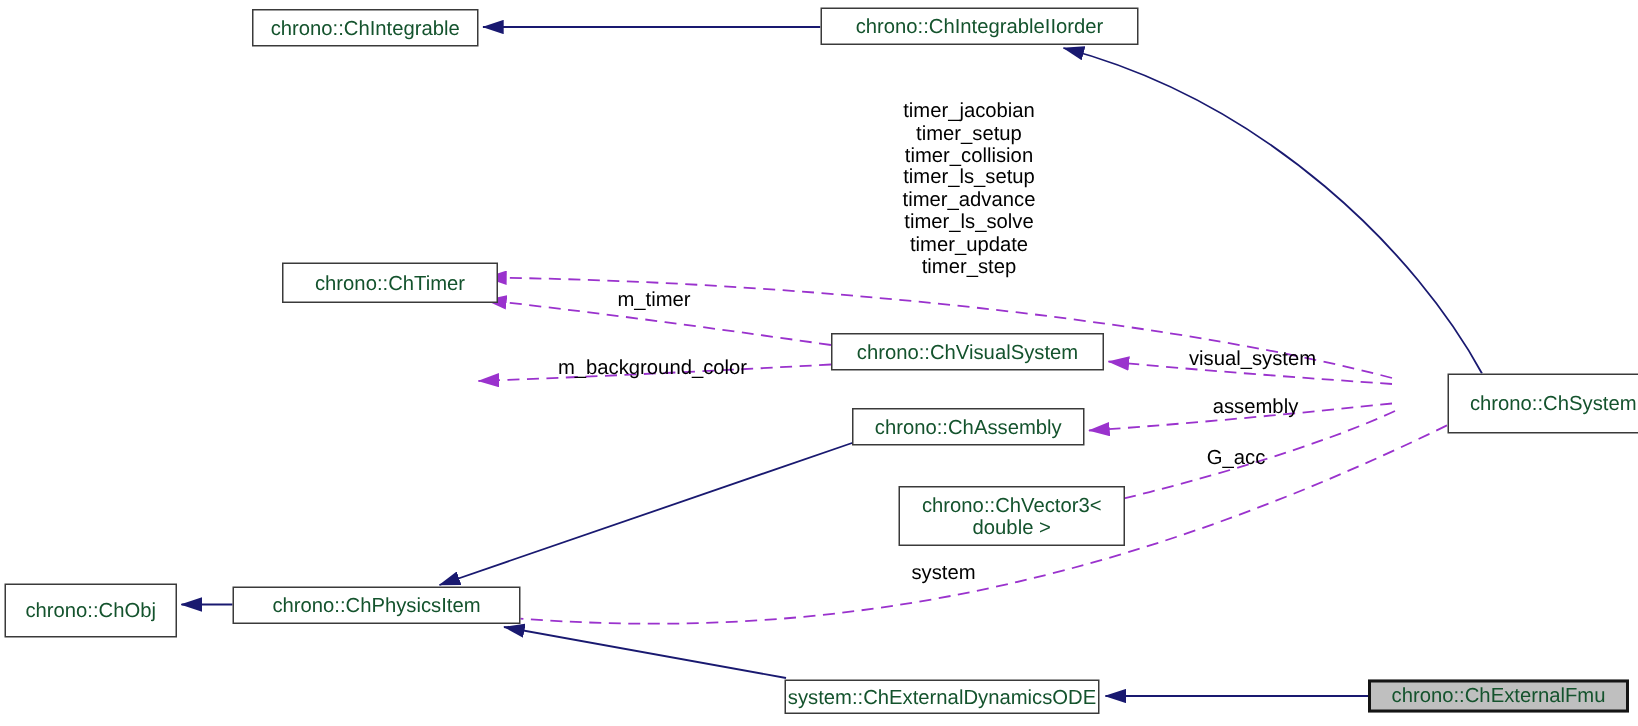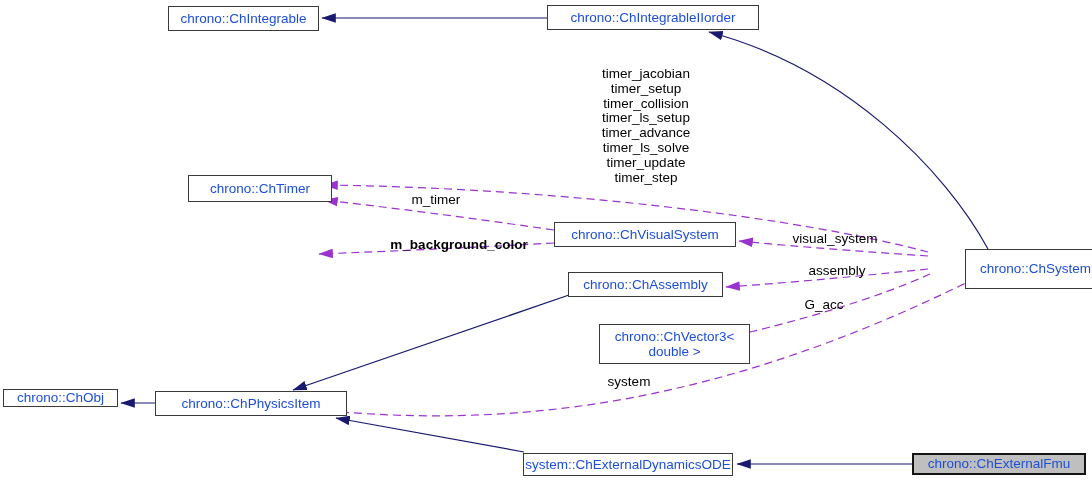--- a/index.html
+++ b/index.html
@@ -13,21 +13,21 @@
   .edges{position:absolute;left:0;top:0;}
   .edge-inh{fill:none;stroke:#191970;stroke-width:1.2;}
   .edge-use{fill:none;stroke:#9a32cd;stroke-width:1.2;stroke-dasharray:8 5;}
   .node{
     position:absolute;
     box-sizing:border-box;
     display:flex;align-items:center;justify-content:center;
     background:#ffffff;
     border:1px solid #3a3a3a;
     font-size:13.5px;line-height:16px;
-    color:#1d4ed8;
+    color:#14532d;
     text-align:center;
     white-space:pre-line;
     cursor:pointer;
   }
   .node.focus{
     background:#bfbfbf;
     border:2px solid #141414;
   }
   .elabel{
     position:absolute;
@@ -77,42 +77,42 @@
   <div class="node" style="left:188px;top:175px;width:144px;height:27px;">chrono::ChTimer</div>
 
 
   <div class="node" style="left:554px;top:222px;width:182px;height:25px;">chrono::ChVisualSystem</div>
 
   <div class="node" style="left:568px;top:272px;width:155px;height:25px;">chrono::ChAssembly</div>
 
   <div class="node" style="left:599px;top:324px;width:151px;height:40px;line-height:15.5px;">chrono::ChVector3&lt;
 double &gt;</div>
 
-  <div class="node" style="left:3px;top:389px;width:115px;height:18px;">chrono::ChObj</div>
+  <div class="node" style="left:3px;top:389px;width:115px;height:36px;">chrono::ChObj</div>
 
   <div class="node" style="left:155px;top:391px;width:192px;height:25px;">chrono::ChPhysicsItem</div>
 
   <div class="node" style="left:523px;top:453px;width:210px;height:23px;">system::ChExternalDynamicsODE</div>
 
   <div class="node focus" style="left:912px;top:453px;width:174px;height:22px;">chrono::ChExternalFmu</div>
 
   <div class="node" style="left:965px;top:249px;width:141px;height:40px;">chrono::ChSystem</div>
 
   <span class="elabel" style="left:646px;top:67px;">timer_jacobian
 timer_setup
 timer_collision
 timer_ls_setup
 timer_advance
 timer_ls_solve
 timer_update
 timer_step</span>
 
   <span class="elabel" style="left:436px;top:193px;">m_timer</span>
 
-  <span class="elabel" style="left:459px;top:238px;font-weight:bold;">m_background_color</span>
+  <span class="elabel" style="left:435px;top:238px;">m_background_color</span>
 
   <span class="elabel" style="left:835px;top:232px;">visual_system</span>
 
   <span class="elabel" style="left:837px;top:264px;">assembly</span>
 
   <span class="elabel" style="left:824px;top:298px;">G_acc</span>
 
   <span class="elabel" style="left:629px;top:375px;">system</span>
 
 </div>

